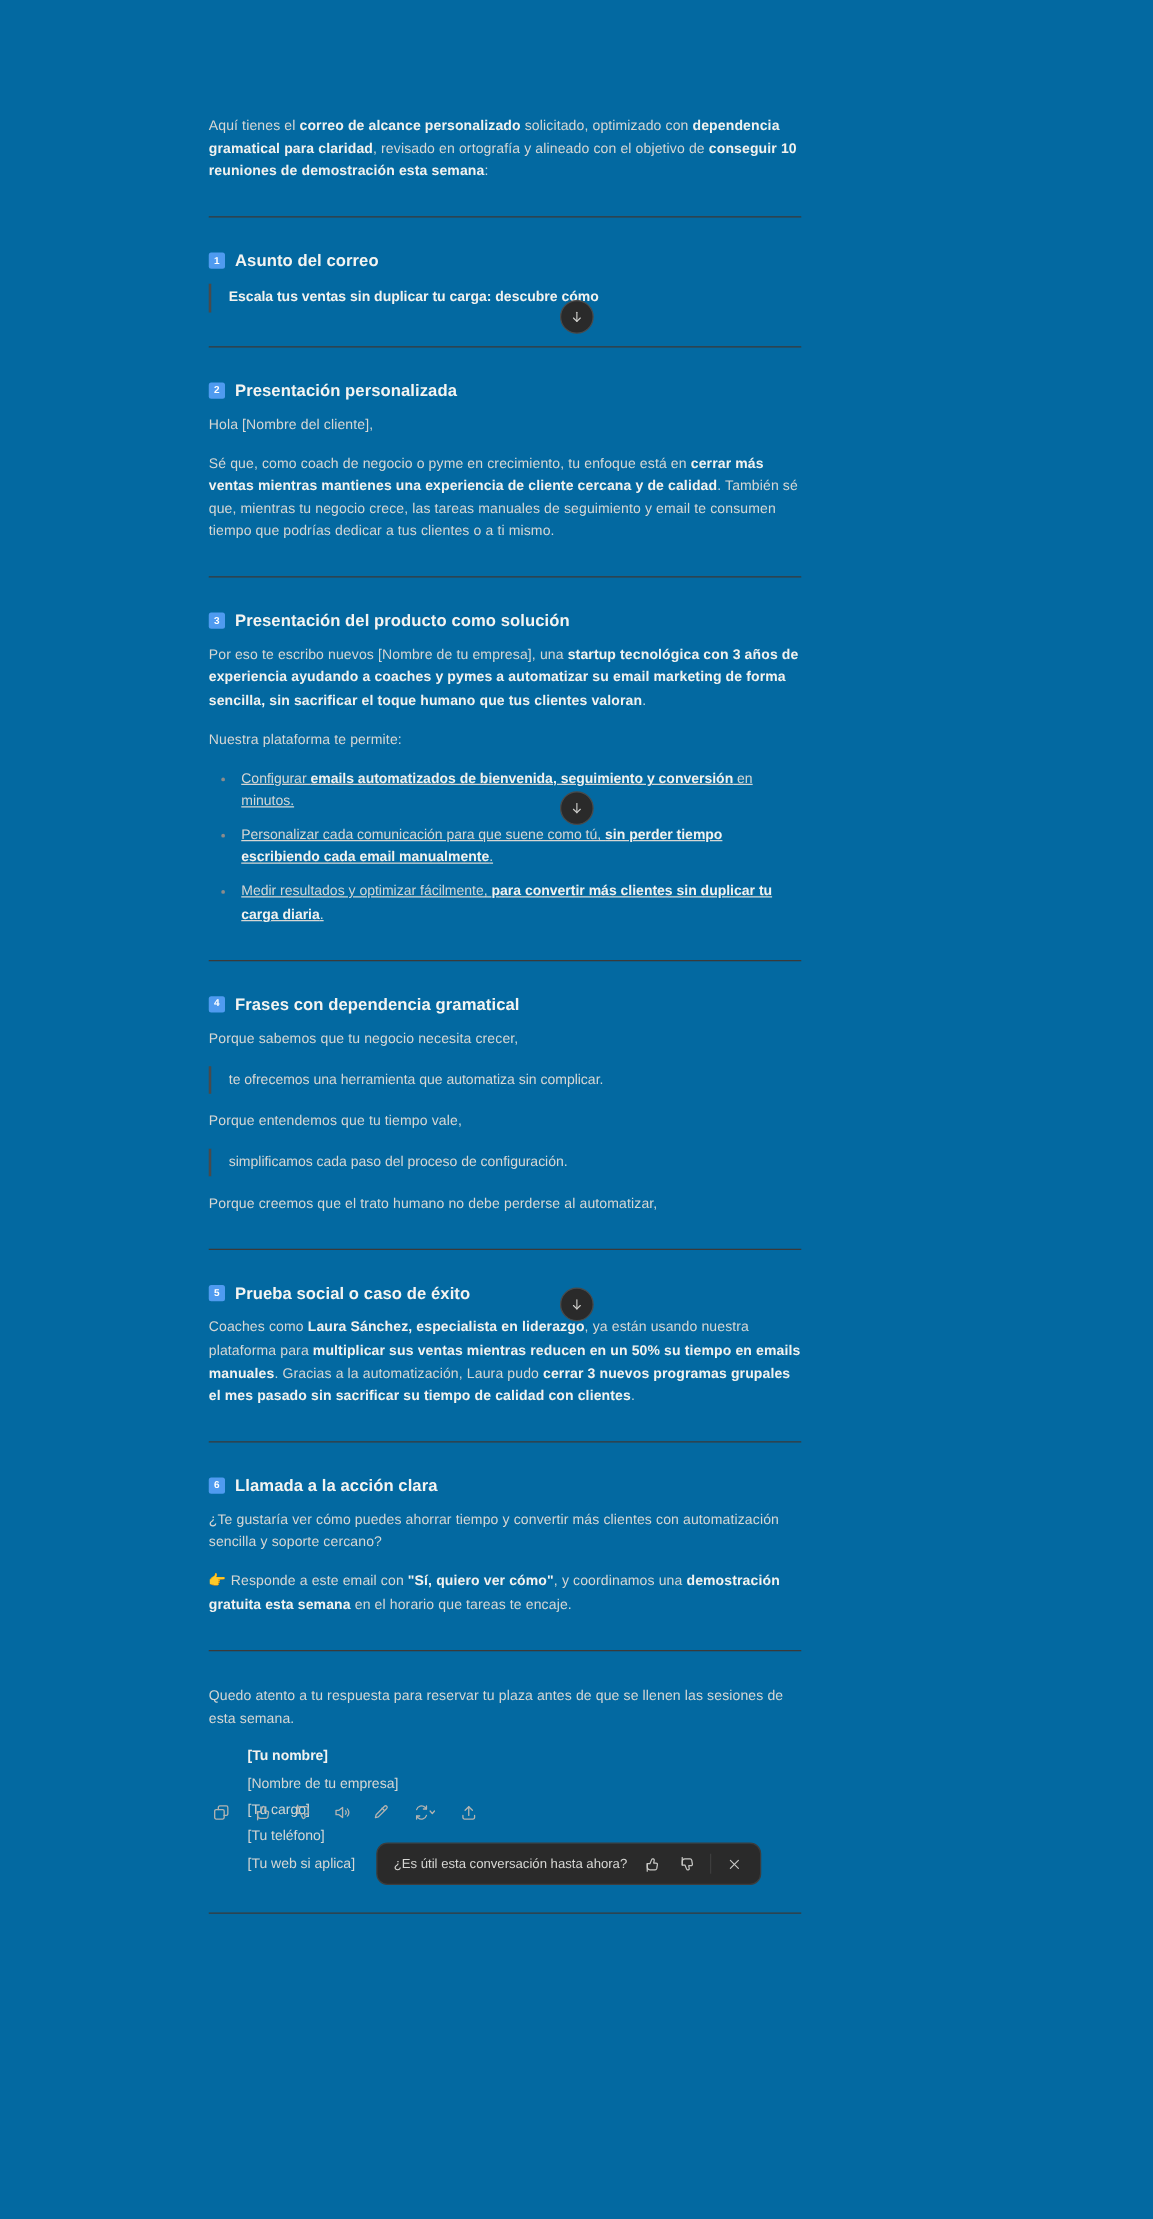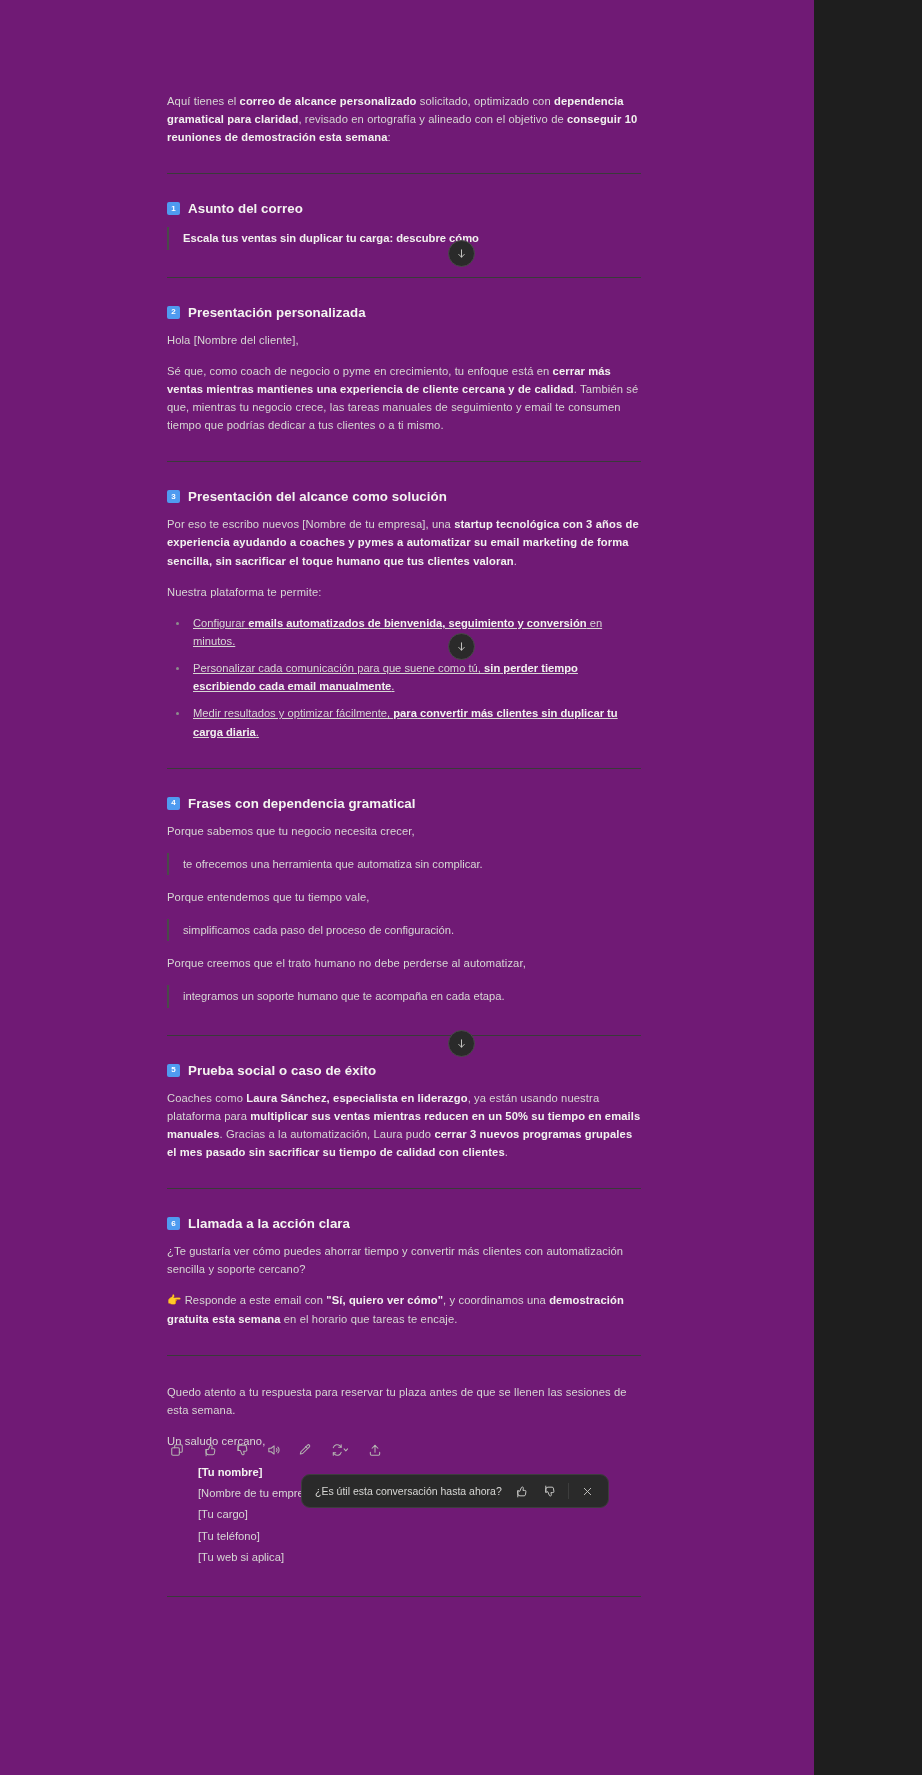--- a/index.html
+++ b/index.html
@@ -6,23 +6,23 @@
   body{
     width:922px;
     min-height:1775px;
     background:#1e1e1e;
     font-family:"Liberation Sans", sans-serif;
     color:#e8e8e6;
     -webkit-font-smoothing:antialiased;
   }
   .page{
     position:relative;
-    width:814px;
+    width:922px;
     min-height:1775px;
-    background:#701a75;
+    background:#0369a1;
     overflow:hidden;
   }
   .convo{
     position:absolute;
     left:167px;
     top:92px;
     width:474px;
   }
   p{margin:0 0 13px 0;}
   .txt{
@@ -182,21 +182,21 @@
       </div>
       <p class="txt">Hola [Nombre del cliente],</p>
       <p class="txt"><span>Sé que, como coach de negocio o pyme en crecimiento, tu enfoque está en </span><b>cerrar más ventas mientras mantienes una experiencia de cliente cercana y de calidad</b><span>. También sé que, mientras tu negocio crece, las tareas manuales de seguimiento y email te consumen tiempo que podrías dedicar a tus clientes o a ti mismo.</span></p>
     </div>
 
     <div class="hr"></div>
 
     <div class="sec">
       <div class="sec-head">
         <span class="numbox">3</span>
-        <span class="sec-title">Presentación del alcance como solución</span>
+        <span class="sec-title">Presentación del producto como solución</span>
       </div>
       <p class="txt"><span>Por eso te escribo nuevos [Nombre de tu empresa], una </span><b>startup tecnológica con 3 años de experiencia ayudando a coaches y pymes a automatizar su email marketing de forma sencilla, sin sacrificar el toque humano que tus clientes valoran</b><span>.</span></p>
       <p class="txt">Nuestra plataforma te permite:</p>
       <ul class="bl">
         <li><span>Configurar </span><b>emails automatizados de bienvenida, seguimiento y conversión</b><span> en minutos.</span></li>
         <li><span>Personalizar cada comunicación para que suene como tú, </span><b>sin perder tiempo escribiendo cada email manualmente</b><span>.</span></li>
         <li><span>Medir resultados y optimizar fácilmente, </span><b>para convertir más clientes sin duplicar tu carga diaria</b><span>.</span></li>
       </ul>
     </div>
 
@@ -205,21 +205,20 @@
     <div class="sec">
       <div class="sec-head">
         <span class="numbox">4</span>
         <span class="sec-title">Frases con dependencia gramatical</span>
       </div>
       <p class="txt">Porque sabemos que tu negocio necesita crecer,</p>
       <blockquote class="q">te ofrecemos una herramienta que automatiza sin complicar.</blockquote>
       <p class="txt">Porque entendemos que tu tiempo vale,</p>
       <blockquote class="q">simplificamos cada paso del proceso de configuración.</blockquote>
       <p class="txt">Porque creemos que el trato humano no debe perderse al automatizar,</p>
-      <blockquote class="q">integramos un soporte humano que te acompaña en cada etapa.</blockquote>
     </div>
 
     <div class="hr"></div>
 
     <div class="sec">
       <div class="sec-head">
         <span class="numbox">5</span>
         <span class="sec-title">Prueba social o caso de éxito</span>
       </div>
       <p class="txt"><span>Coaches como </span><b>Laura Sánchez, especialista en liderazgo</b><span>, ya están usando nuestra plataforma para </span><b>multiplicar sus ventas mientras reducen en un 50% su tiempo en emails manuales</b><span>. Gracias a la automatización, Laura pudo </span><b>cerrar 3 nuevos programas grupales el mes pasado sin sacrificar su tiempo de calidad con clientes</b><span>.</span></p>
@@ -233,21 +232,20 @@
         <span class="sec-title">Llamada a la acción clara</span>
       </div>
       <p class="txt">¿Te gustaría ver cómo puedes ahorrar tiempo y convertir más clientes con automatización sencilla y soporte cercano?</p>
       <p class="txt"><span class="emoji">👉</span><span> Responde a este email con </span><b>"Sí, quiero ver cómo"</b><span>, y coordinamos una </span><b>demostración gratuita esta semana</b><span> en el horario que tareas te encaje.</span></p>
     </div>
 
     <div class="hr"></div>
 
     <div class="sec">
       <p class="txt">Quedo atento a tu respuesta para reservar tu plaza antes de que se llenen las sesiones de esta semana.</p>
-      <p class="txt">Un saludo cercano,</p>
       <div>
         <div class="sigline b">[Tu nombre]</div>
         <div class="sigline">[Nombre de tu empresa]</div>
         <div class="sigline">[Tu cargo]</div>
         <div class="sigline">[Tu teléfono]</div>
         <div class="sigline">[Tu web si aplica]</div>
       </div>
     </div>
 
     <div class="hr" style="margin-top:30px;"></div>

